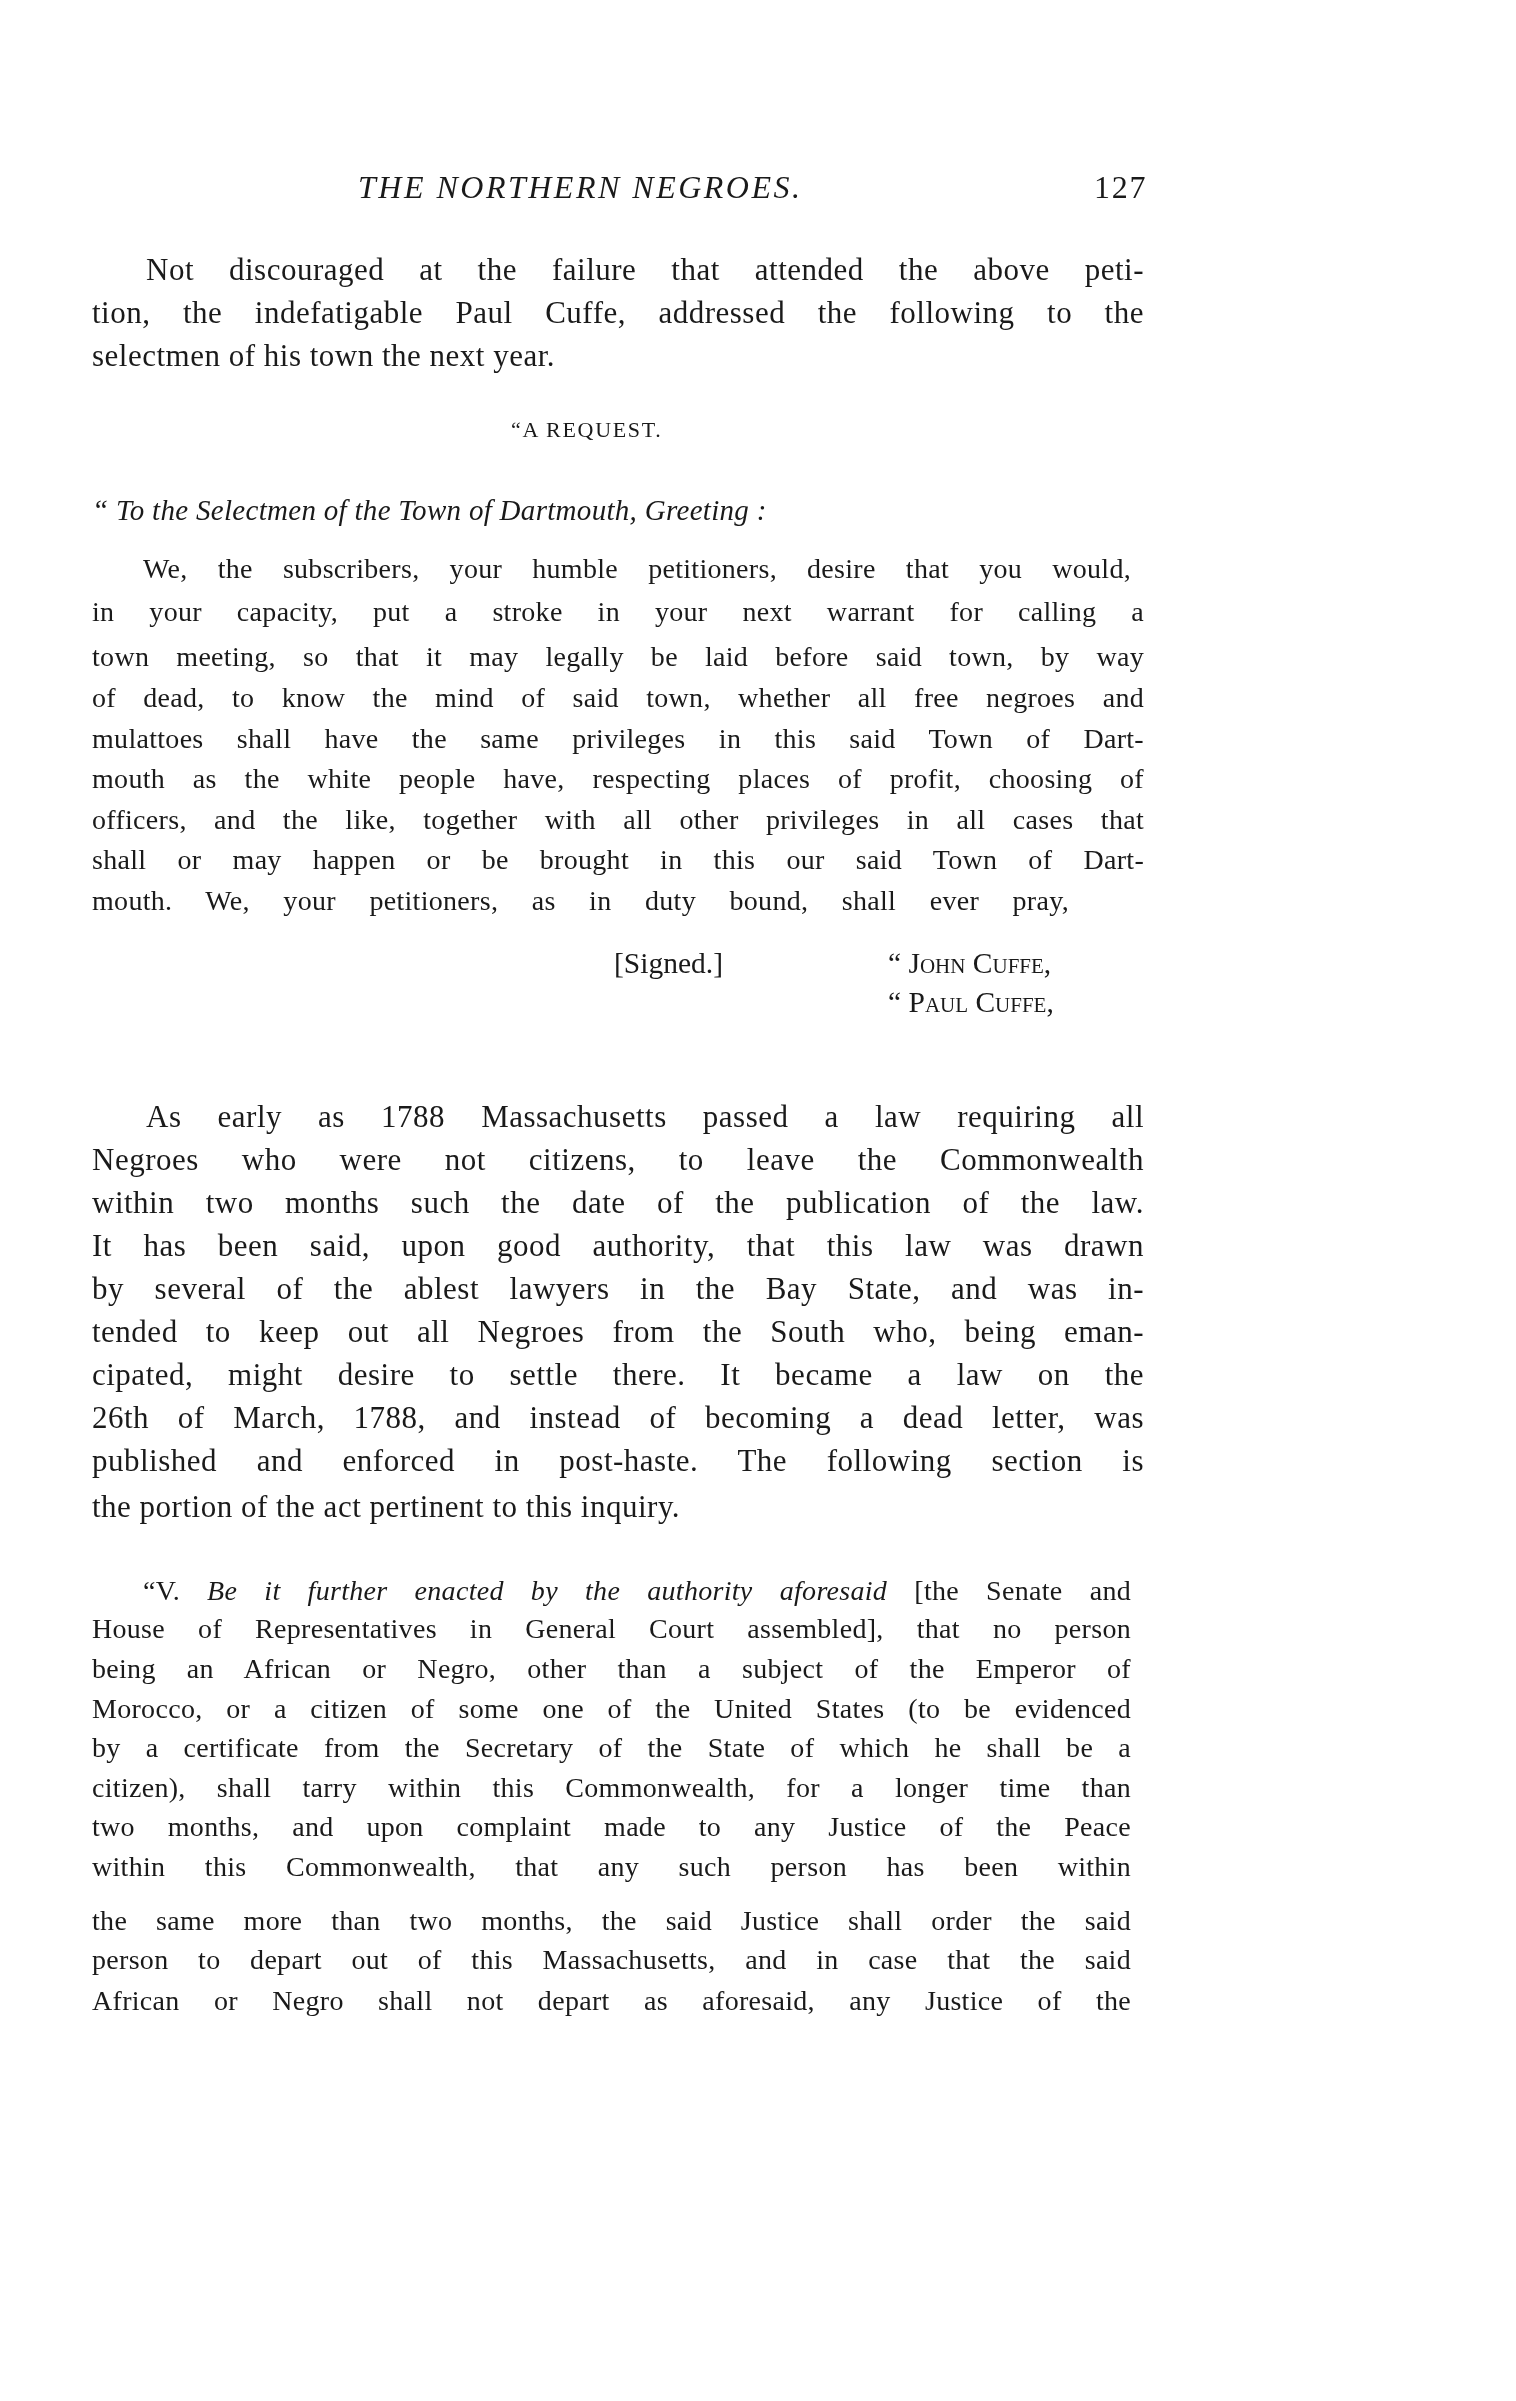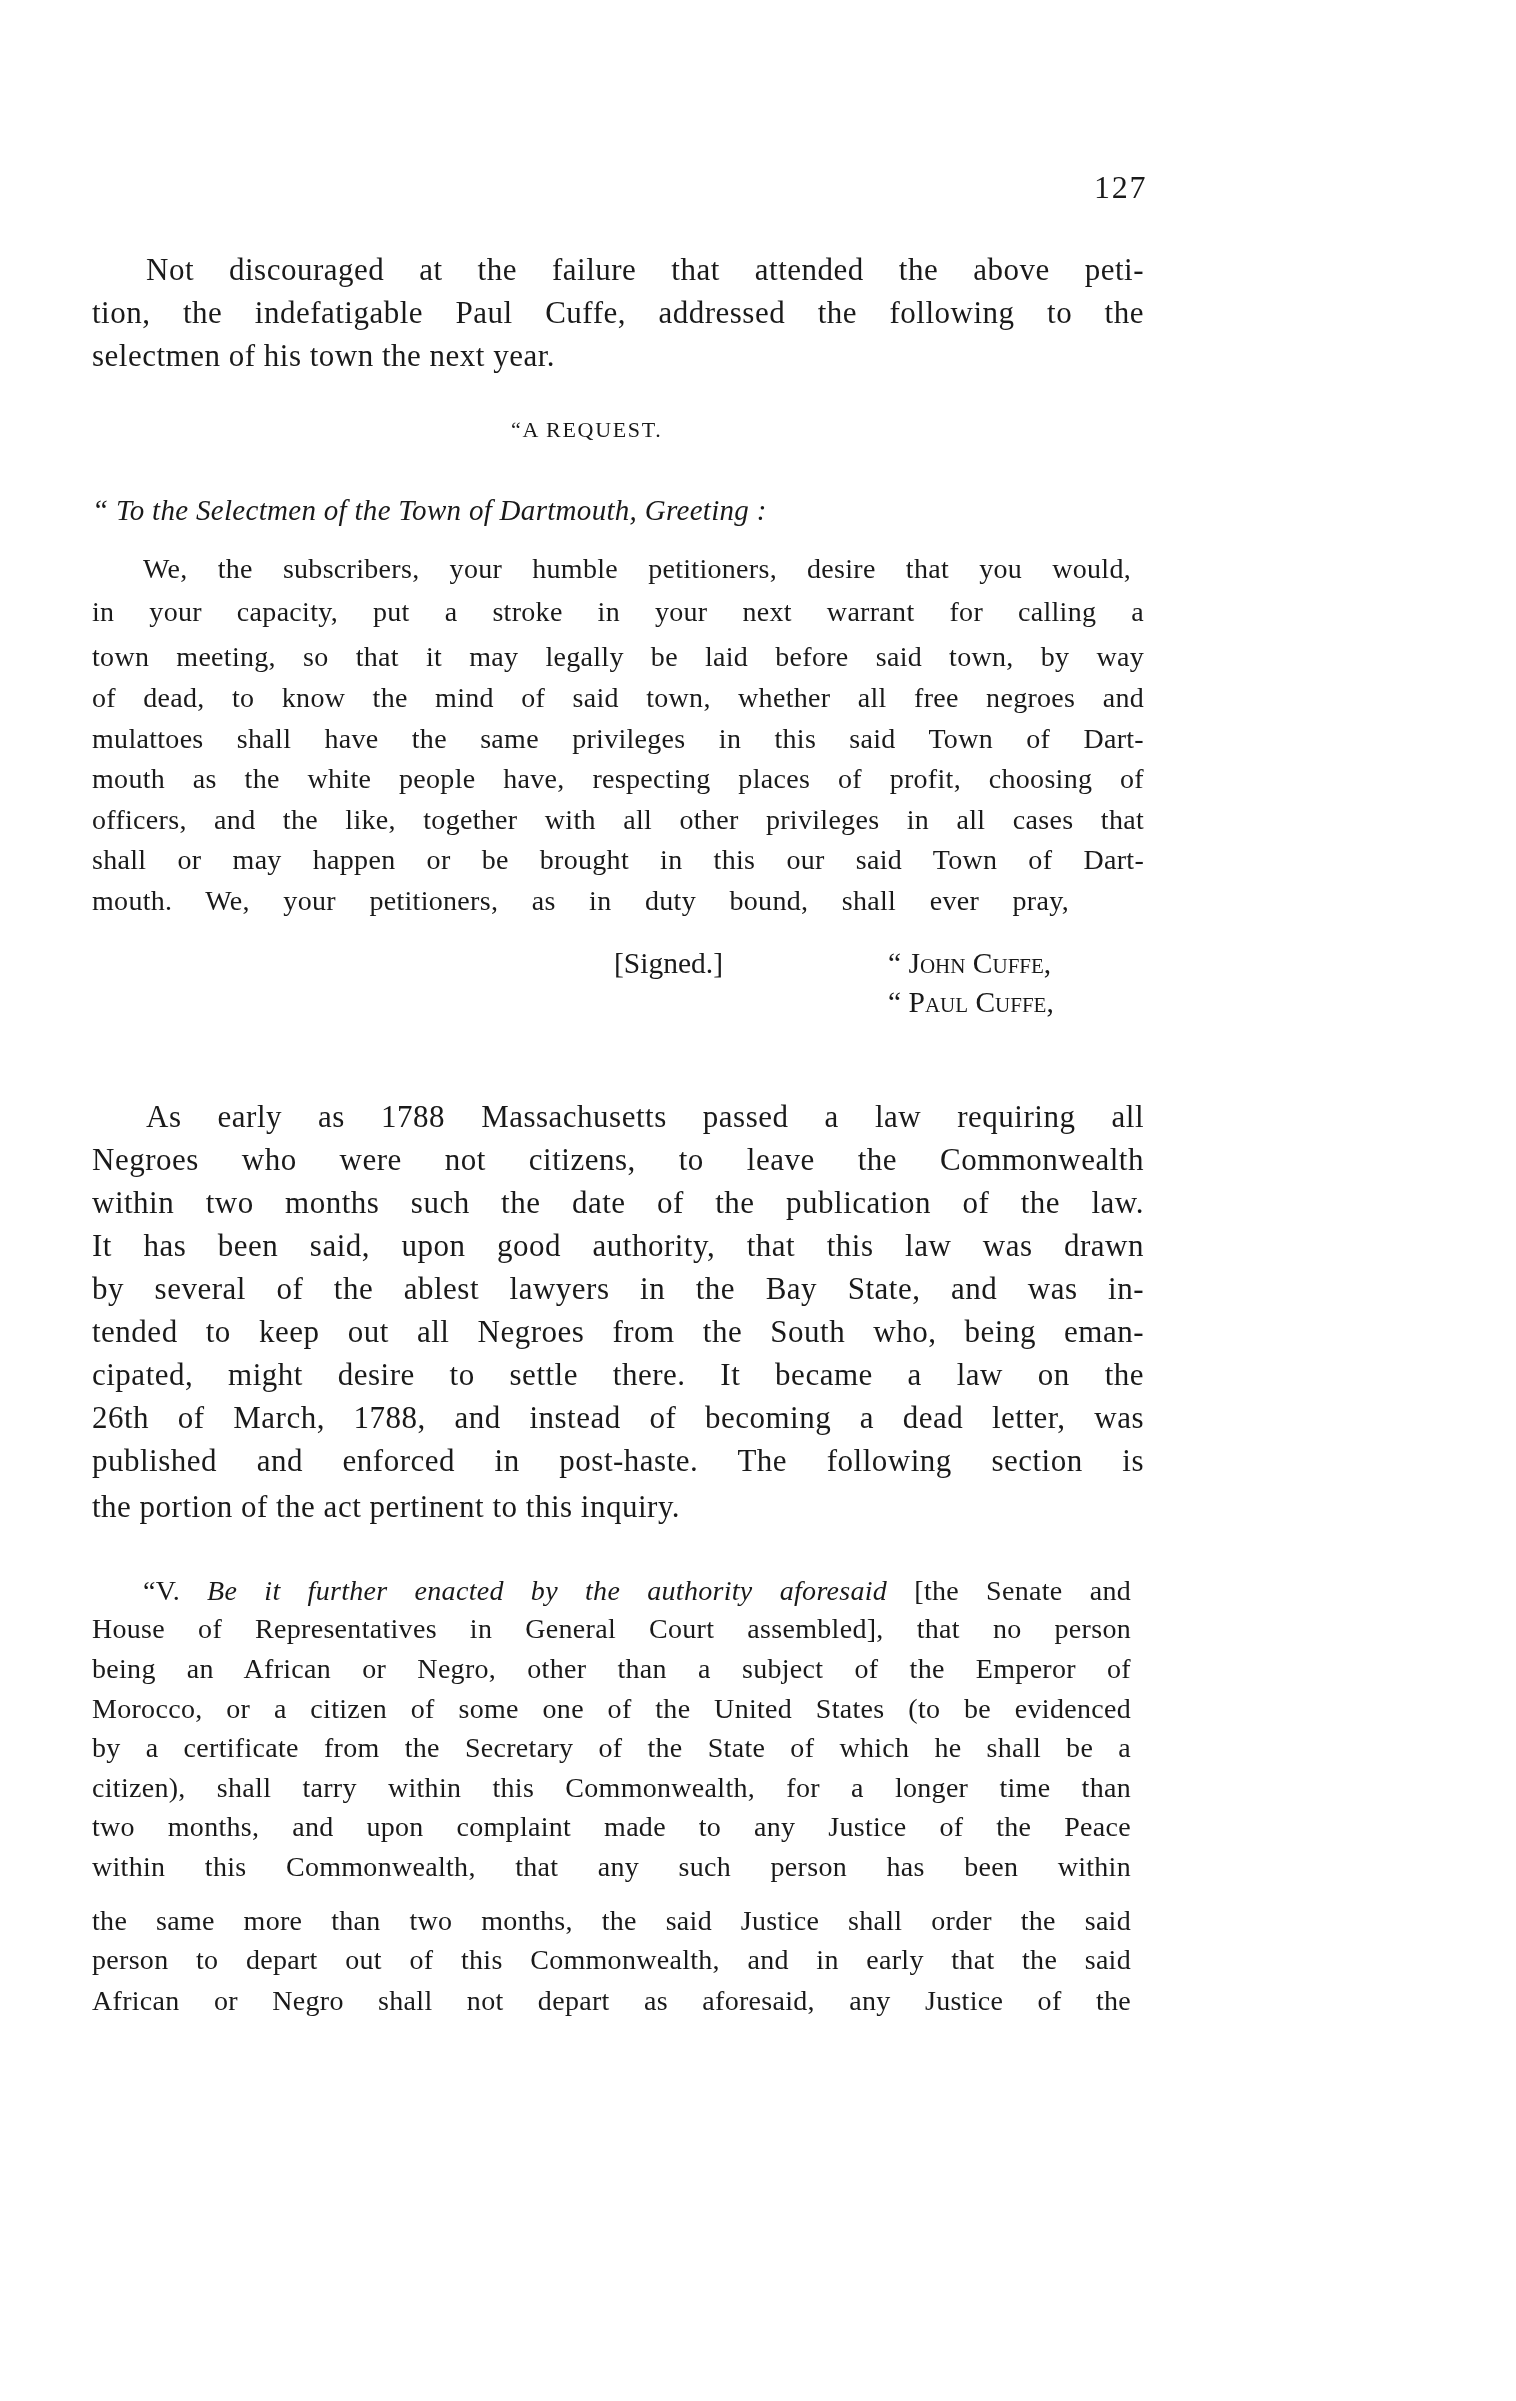--- a/index.html
+++ b/index.html
@@ -23,20 +23,21 @@
                  letter-spacing:1.7px; }
   .center-head span { position:absolute; left:511px; }
   .sig { position:absolute; font-size:29.5px; white-space:nowrap; }
 </style>
 </head>
 <body>
 
 <div class="page">
 
   <div class="running-head">
+    <span class="rh-title">THE NORTHERN NEGROES.</span>
     <span class="rh-num">127</span>
   </div>
 
   <div>
     <div class="line lg indent" style="top:248px">Not discouraged at the failure that attended the above peti-</div>
     <div class="line lg" style="top:291px">tion, the indefatigable Paul Cuffe, addressed the following to the</div>
     <div class="line lg noj" style="top:334px">selectmen of his town the next year.</div>
   </div>
 
   <div class="center-head">
@@ -76,18 +77,18 @@
   <div>
     <div class="line sm indent" style="top:1571px; width:988px;"><span>“V. </span><span class="it">Be it further enacted by the authority aforesaid</span><span> [the Senate and</span></div>
     <div class="line sm" style="top:1609px; width:1039px;">House of Representatives in General Court assembled], that no person</div>
     <div class="line sm" style="top:1649px; width:1039px;">being an African or Negro, other than a subject of the Emperor of</div>
     <div class="line sm" style="top:1689px; width:1039px;">Morocco, or a citizen of some one of the United States (to be evidenced</div>
     <div class="line sm" style="top:1728px; width:1039px;">by a certificate from the Secretary of the State of which he shall be a</div>
     <div class="line sm" style="top:1768px; width:1039px;">citizen), shall tarry within this Commonwealth, for a longer time than</div>
     <div class="line sm" style="top:1807px; width:1039px;">two months, and upon complaint made to any Justice of the Peace</div>
     <div class="line sm" style="top:1847px; width:1039px;">within this Commonwealth, that any such person has been within</div>
     <div class="line sm" style="top:1901px; width:1039px;">the same more than two months, the said Justice shall order the said</div>
-    <div class="line sm" style="top:1940px; width:1039px;">person to depart out of this Commonwealth, and in early that the said</div>
+    <div class="line sm" style="top:1940px; width:1039px;">person to depart out of this Massachusetts, and in case that the said</div>
     <div class="line sm" style="top:1981px; width:1039px;">African or Negro shall not depart as aforesaid, any Justice of the</div>
   </div>
 
 </div>
 
 
 </body></html>

